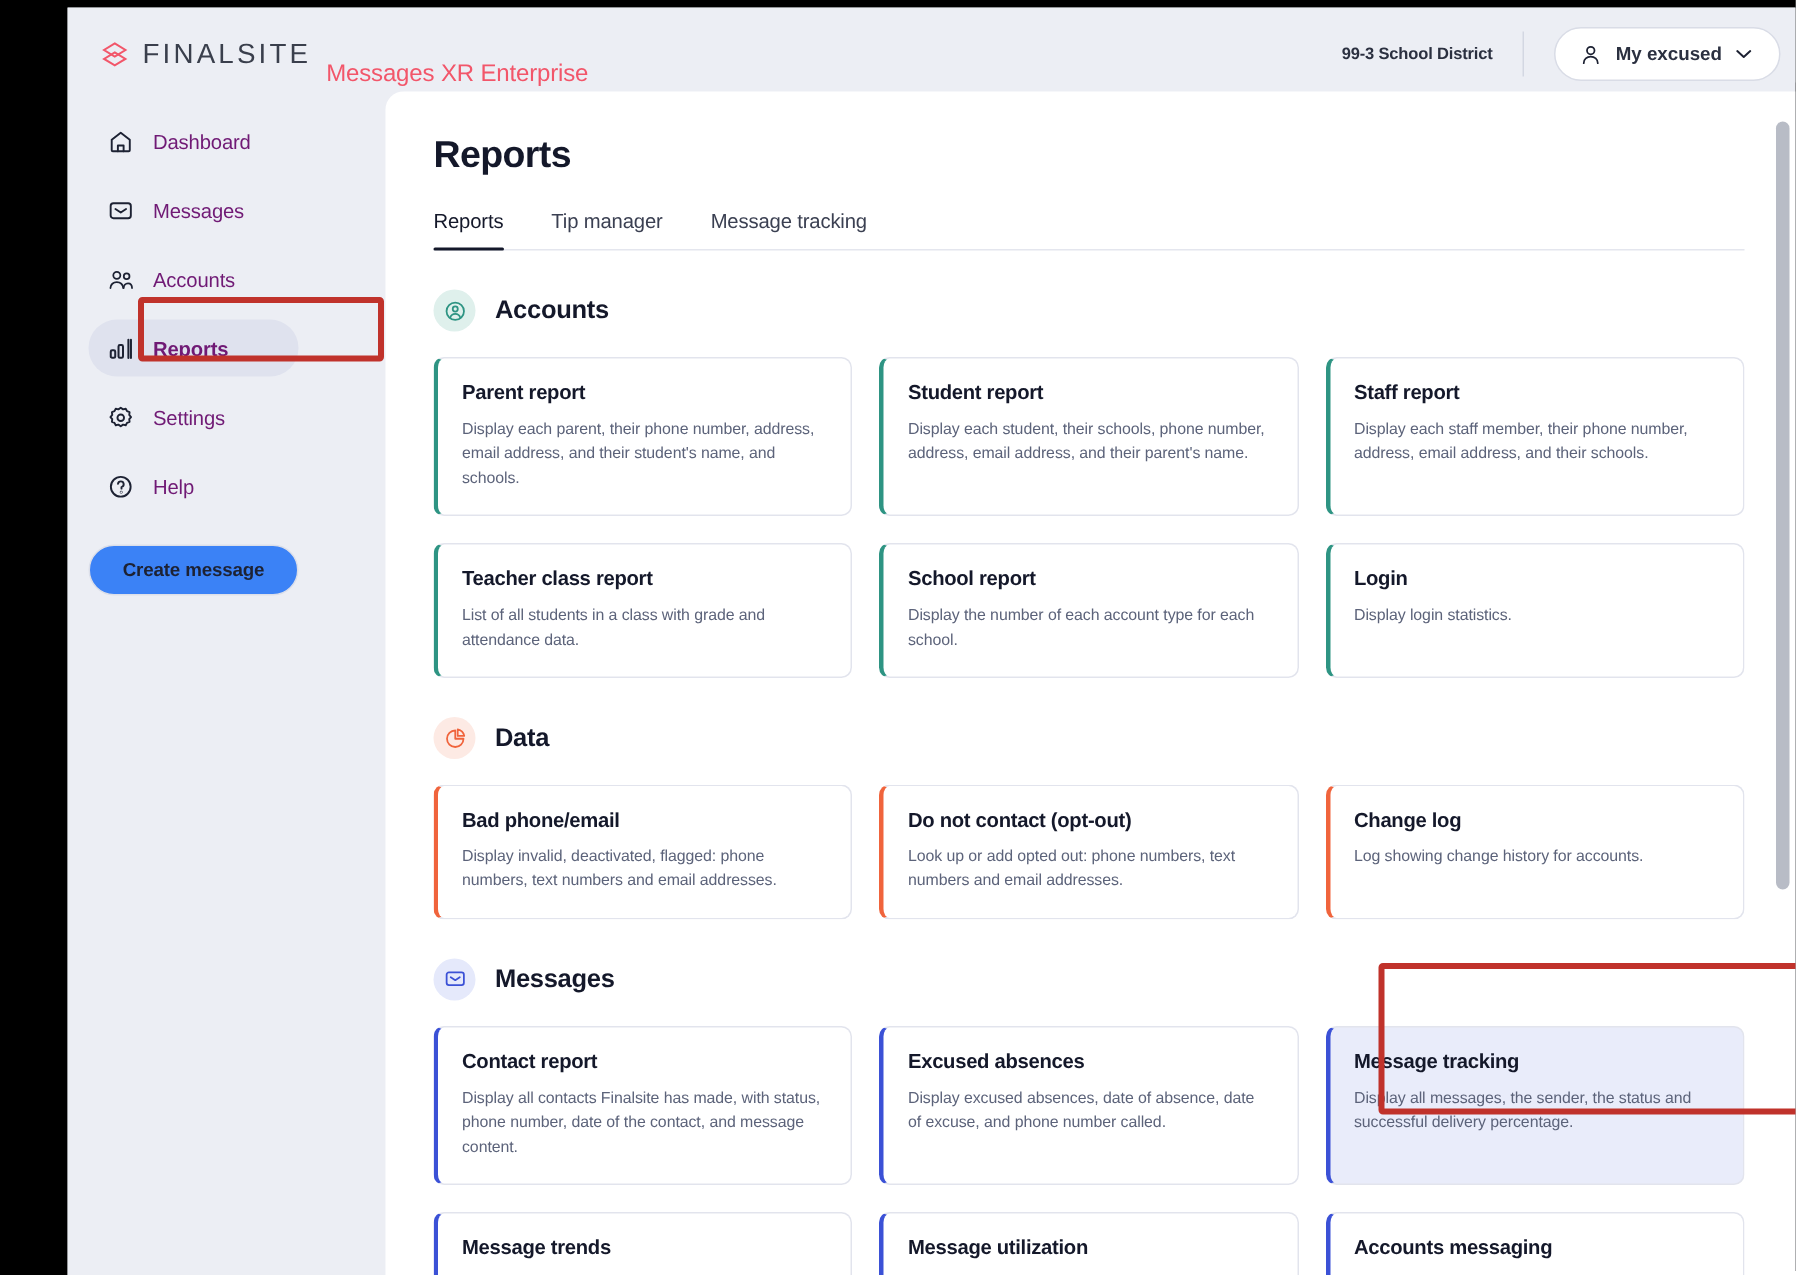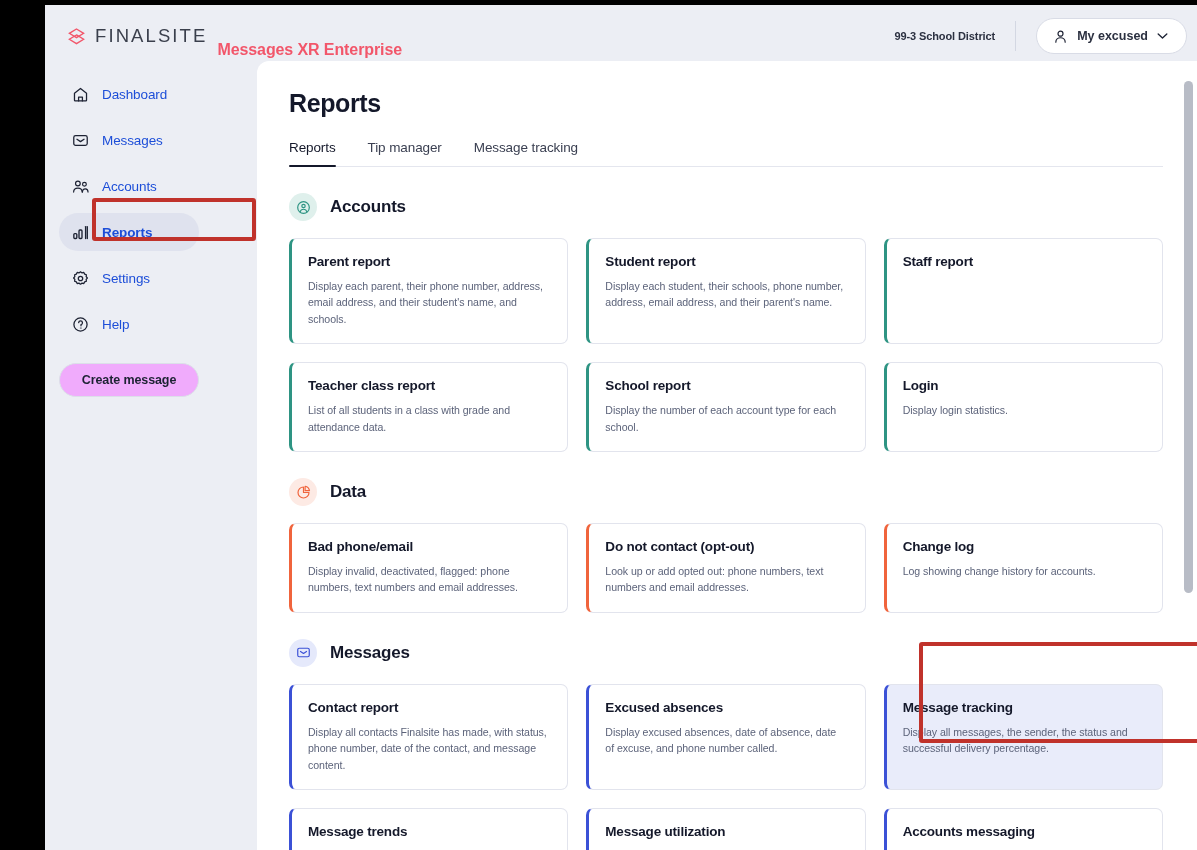--- a/index.html
+++ b/index.html
@@ -37,21 +37,21 @@
   .fs-logo { width: 19px; height: 19px; display: block; }
   .fs-wordmark {
     font-size: 18.5px;
     letter-spacing: 2.1px;
     color: #3a3f4c;
     font-weight: 400;
   }
   .product-name {
     font-size: 16px;
     color: #f2566a;
-    font-weight: 700;
+    font-weight: 400;
     margin-left: 10px;
     letter-spacing: -0.1px;
     margin-top: 28px;
   }
   .header-right {
     margin-left: auto;
     display: flex;
     align-items: center;
     gap: 20px;
   }
@@ -93,32 +93,32 @@
   .nav-item {
     position: relative;
     display: flex;
     align-items: center;
     gap: 13px;
     height: 38px;
     margin: 0 14px 8px 14px;
     padding-left: 13px;
     border-radius: 20px;
     font-size: 13.5px;
-    color: #1d4ed8;
+    color: #701a75;
     cursor: pointer;
     letter-spacing: -0.1px;
   }
   .nav-item.active { background: #dfe2ee; font-weight: 700; }
   .nav-item .nav-ico { width: 17px; height: 17px; display: block; flex: none; }
   .nav-label { white-space: nowrap; }
 
   #create-message-btn {
     margin: 20px 14px 0 14px;
     height: 34px;
-    background: #f0abfc;
+    background: #3b82f6;
     border: 1px solid #dcdfe9;
     border-radius: 18px;
     display: flex;
     align-items: center;
     justify-content: center;
     font-size: 12.5px;
     font-weight: 700;
     color: #1d2233;
     cursor: pointer;
     letter-spacing: -0.1px;
@@ -409,20 +409,21 @@
         <div class="report-card tall" style="border-left-color:#2e9483">
           <div class="card-title">Parent report</div>
           <div class="card-desc">Display each parent, their phone number, address, email address, and their student's name, and schools.</div>
         </div>
         <div class="report-card tall" style="border-left-color:#2e9483">
           <div class="card-title">Student report</div>
           <div class="card-desc">Display each student, their schools, phone number, address, email address, and their parent's name.</div>
         </div>
         <div class="report-card tall" style="border-left-color:#2e9483">
           <div class="card-title">Staff report</div>
+          <div class="card-desc">Display each staff member, their phone number, address, email address, and their schools.</div>
         </div>
         <div class="report-card" style="border-left-color:#2e9483">
           <div class="card-title">Teacher class report</div>
           <div class="card-desc">List of all students in a class with grade and attendance data.</div>
         </div>
         <div class="report-card" style="border-left-color:#2e9483">
           <div class="card-title">School report</div>
           <div class="card-desc">Display the number of each account type for each school.</div>
         </div>
         <div class="report-card" style="border-left-color:#2e9483">

